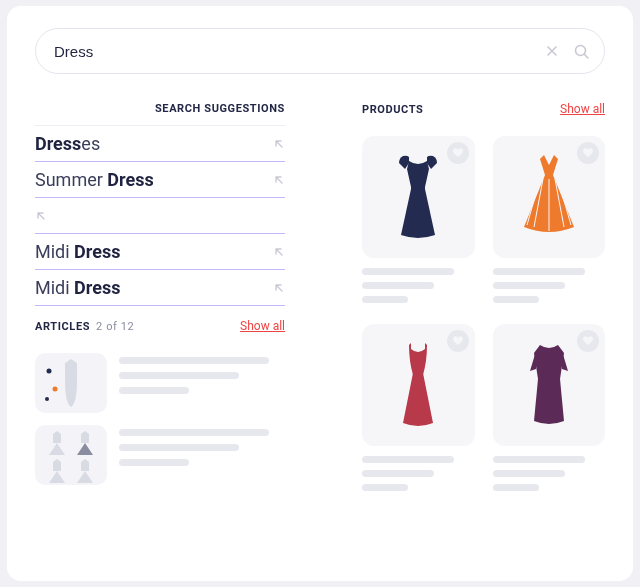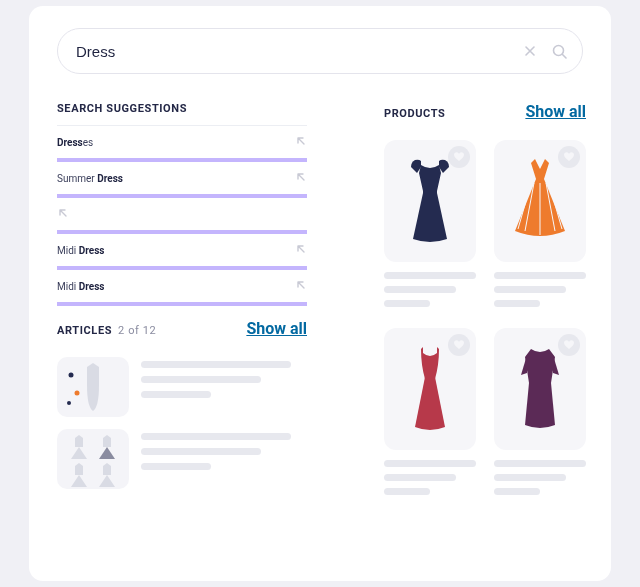--- a/index.html
+++ b/index.html
@@ -5,21 +5,21 @@
   * { box-sizing: border-box; margin: 0; padding: 0; }
   body {
     font-family: -apple-system, BlinkMacSystemFont, "Segoe UI", Roboto, Arial, sans-serif;
     background: #f0f0f5;
     display: flex;
     justify-content: center;
     align-items: flex-start;
     min-height: 587px;
   }
   .panel {
-    width: 582px;
+    width: 626px;
     background: #fff;
     border-radius: 14px;
     margin: 6px 0 0 0;
     padding: 22px 28px 0 28px;
     position: relative;
     overflow: hidden;
     height: 575px;
   }
   
   .search-wrap {
@@ -41,59 +41,58 @@
   }
   .search-icons { display: flex; align-items: center; gap: 14px; }
   .x-icon, .mag-icon { color: #c8c9d4; }
   .x-icon svg, .mag-icon svg { display: block; }
 
   .content {
     display: flex;
     gap: 36px;
     margin-top: 28px;
   }
-  .left-col { flex: 0 0 250px; }
+  .left-col { flex: 0 0 250px; text-align: right; }
   .right-col { flex: 1; margin-left: 41px; }
 
   .section-title {
     font-size: 11px;
     font-weight: 700;
     letter-spacing: 0.6px;
     color: #232746;
     margin-bottom: 10px;
   }
   .section-head {
     display: flex;
     justify-content: space-between;
     align-items: baseline;
     margin-bottom: 10px;
   }
   .show-all {
-    font-size: 16px;
-    color: #0369a1;
+    font-size: 12px;
+    color: #ef4444;
     text-decoration: underline;
     cursor: pointer;
-    font-weight: bold;
   }
   .count {
     font-size: 11px;
     font-weight: 400;
     color: #8a8ca0;
     margin-left: 6px;
   }
 
   
   .sugg-list { border-top: 1px solid #eceef3; }
   .sugg-item {
     display: flex;
     justify-content: space-between;
     align-items: center;
     height: 36px;
-    border-bottom: 4px solid #c4b5fd;
-    font-size: 10px;
+    border-bottom: 1px solid #c4b5fd;
+    font-size: 18px;
     color: #3a3e5a;
     cursor: pointer;
   }
   .sugg-item b { font-weight: 700; color: #1f2340; }
   .arrow-nw { color: #c8c9d4; }
 
   
   .articles { margin-top: 13px; }
   .article-row {
     display: flex;

